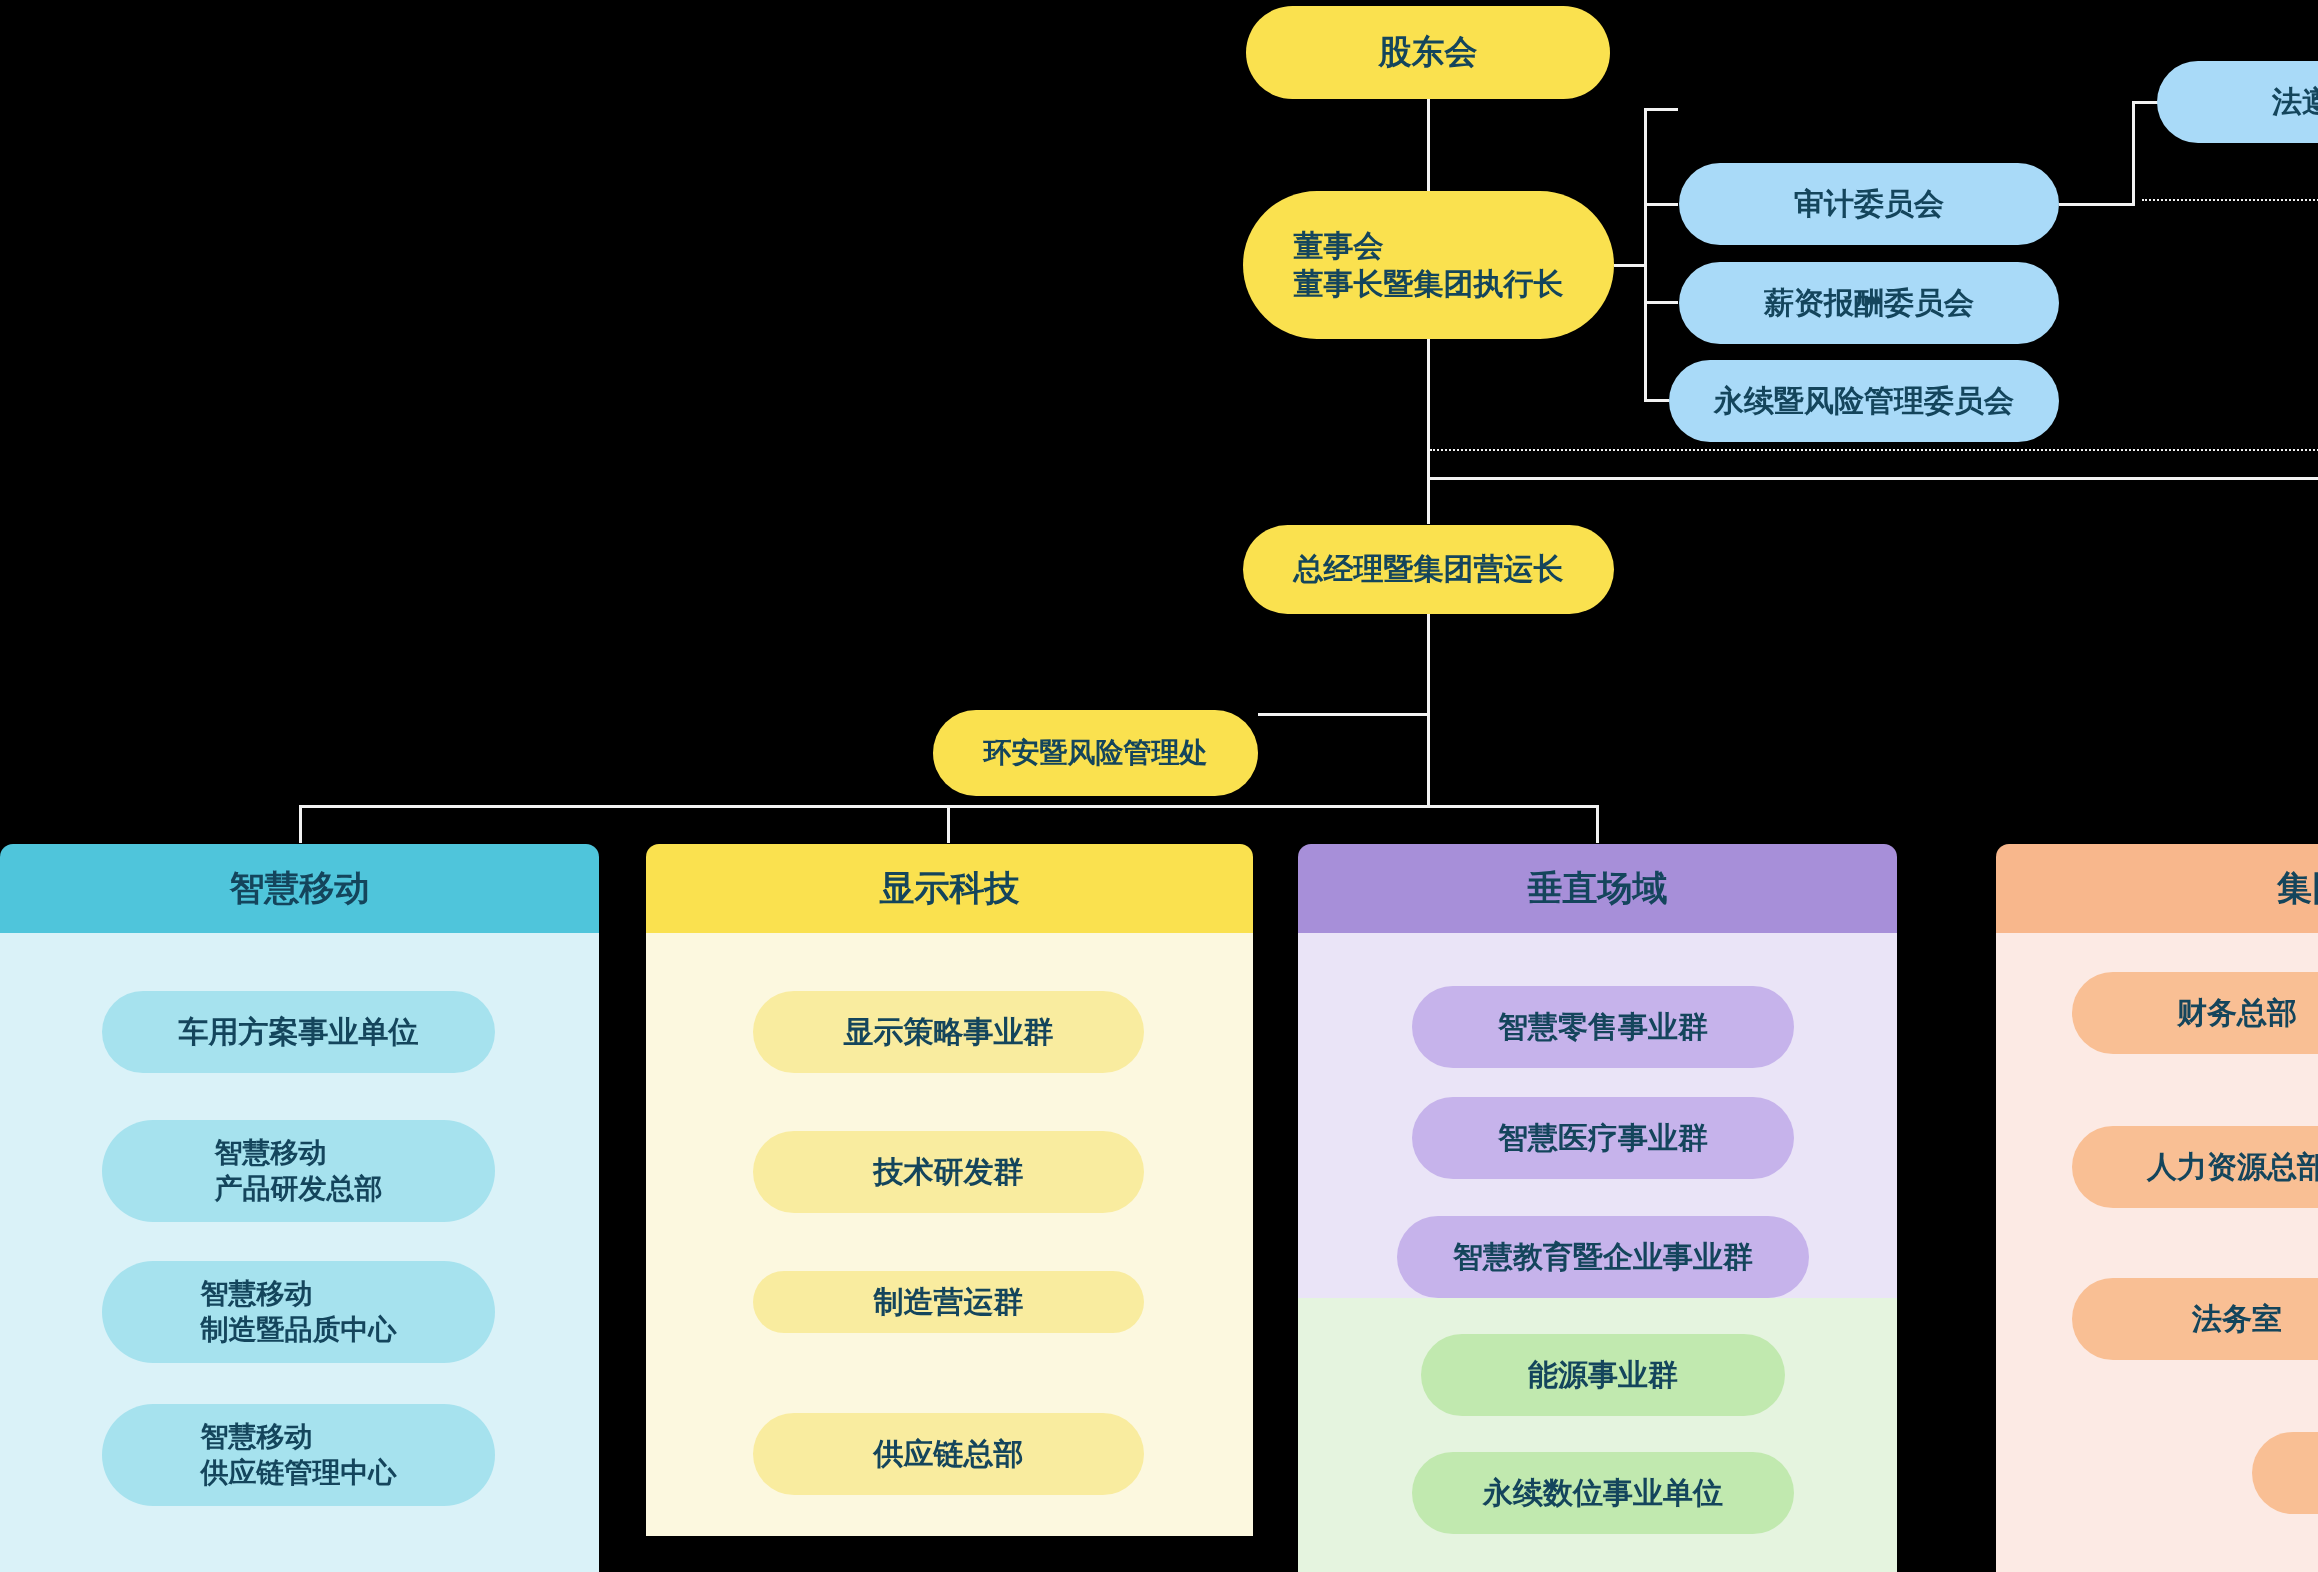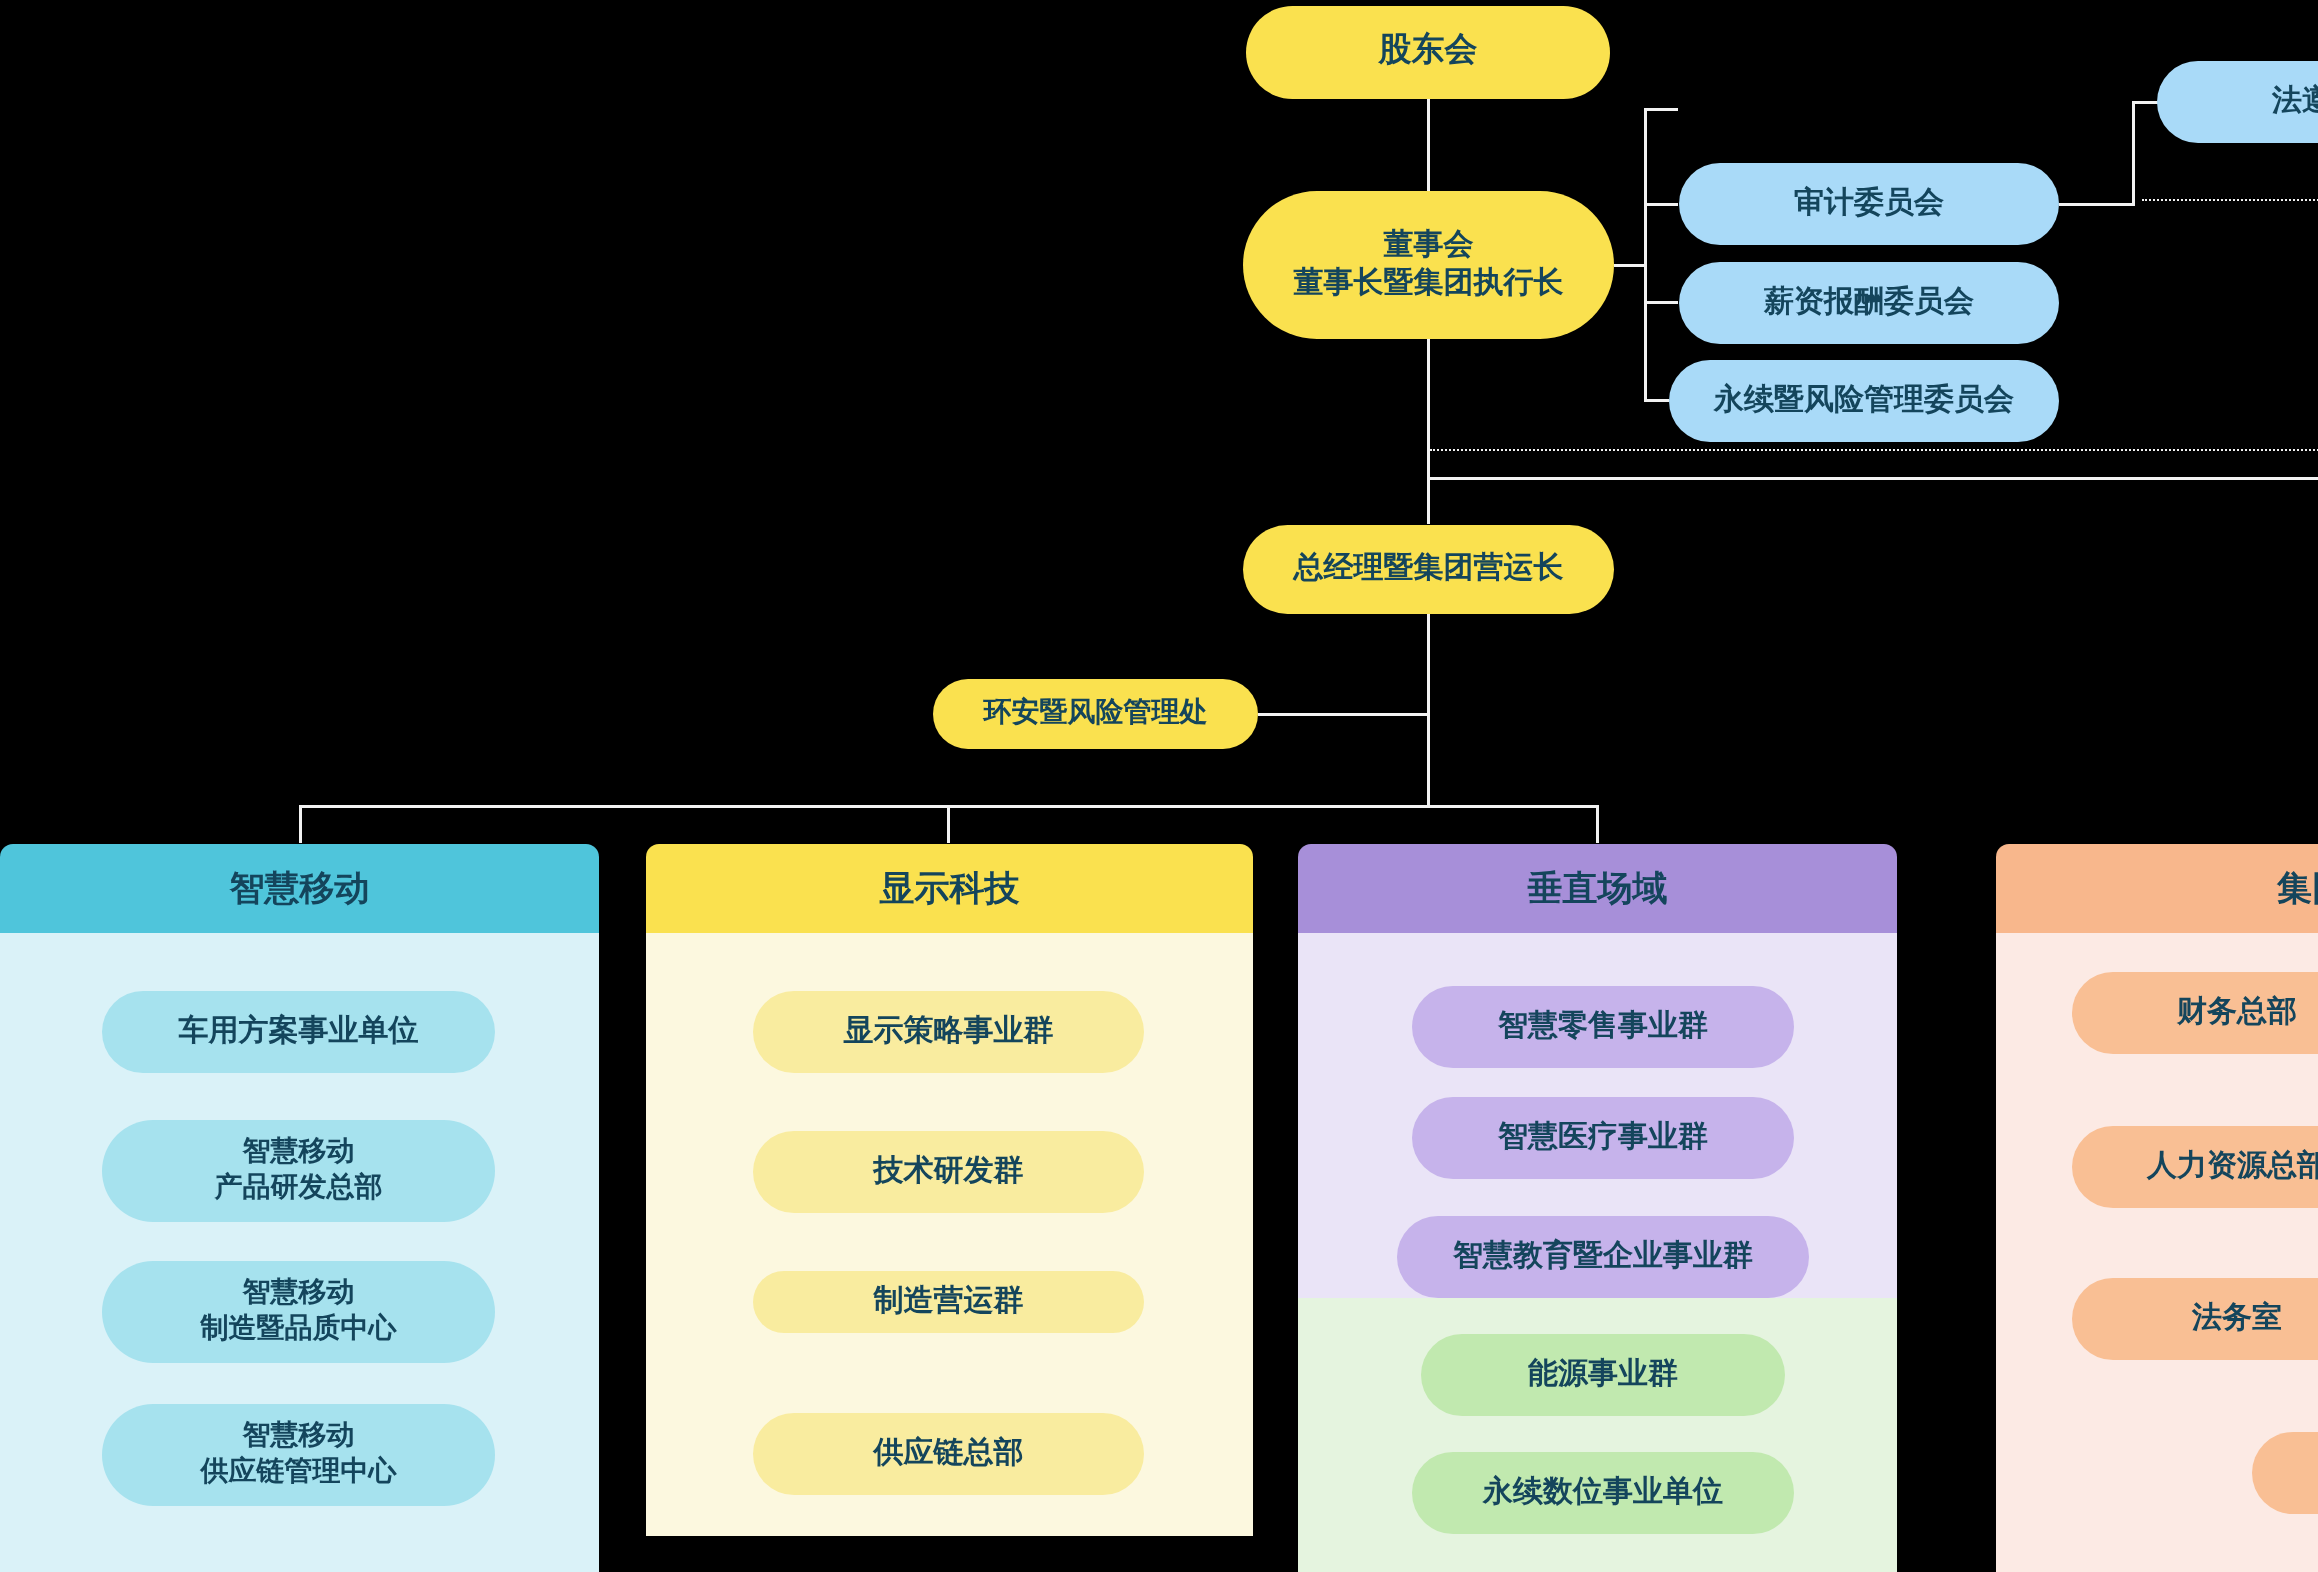--- a/index.html
+++ b/index.html
@@ -2,24 +2,23 @@
 <html style="--bg: #000000; --line: #F2F2F2; --text: #14455C; --yellow: #FAE14F; --blue-pill: #A9DAF8; --cyan-header: #4FC5DB; --cyan-body: #DAF2F8; --cyan-pill: #A6E2EE; --yellow-body: #FCF8DF; --yellow-pill: #F9EC9F; --purple-header: #A78FD9; --purple-body: #EAE4F7; --purple-pill: #C6B3EB; --green-body: #E5F4DF; --green-pill: #C1E9AF; --orange-header: #F8B78C; --orange-body: #FCEAE4; --orange-pill: #F9BF94;font-size:7.4px"><head>
 <meta charset="utf-8">
 <style>
   html,body{margin:0;padding:0;background:#000;}
   #stage{
     position:relative;width:2920px;height:1572px;background:var(--bg);
     font-family:"Liberation Sans","DejaVu Sans",sans-serif;overflow:hidden;
   }
   .pill{
     position:absolute;display:flex;align-items:center;justify-content:center;
-    text-align:center;border-radius:463px;white-space:pre-line;
+    text-align:left;border-radius:463px;white-space:pre-line;
     color:var(--text);font-weight:600;line-height:1.28;padding:0 11px;box-sizing:border-box;
     font-size:30px;
-    font-family:Liberation Mono, monospace;
   }
   .yellow{background:var(--yellow);}
   .blue{background:var(--blue-pill);}
   .cyan-p{background:var(--cyan-pill);}
   .yellow-p{background:var(--yellow-pill);}
   .purple-p{background:var(--purple-pill);margin-top:16px;}
   .green-p{background:var(--green-pill);}
   .orange-p{background:var(--orange-pill);}
   .col{
     position:absolute;display:flex;flex-direction:column;
@@ -79,21 +78,21 @@
   <div class="sl" style="left:2132px;top:101px;width:2.8px;height:105px"></div>
   <div class="sl" style="left:2132px;top:101px;width:25.5px;height:2.8px"></div>
 
   <div class="dh" style="left:1430px;top:449px;width:1141px"></div>
   <div class="dh" style="left:2142px;top:199px;width:768px"></div>
 
   <div class="pill yellow" style="left:1246px;top:5.6px;width:364px;height:93px;font-size:33px">股东会</div>
   <div class="pill yellow" style="left:1243px;top:191px;width:371px;height:148px">董事会
 董事长暨集团执行长</div>
   <div class="pill yellow" style="left:1243px;top:525px;width:371px;height:89px">总经理暨集团营运长</div>
-  <div class="pill yellow" style="left:933px;top:679px;width:325px;height:70px;font-size:28px">环安暨风险管理处</div>
+  <div class="pill yellow" style="left:933px;top:710px;width:325px;height:86px;font-size:28px">环安暨风险管理处</div>
 
   <div class="pill blue" style="left:1679px;top:163px;width:380px;height:82px">审计委员会</div>
   <div class="pill blue" style="left:1679px;top:262px;width:380px;height:82px">薪资报酬委员会</div>
   <div class="pill blue" style="left:1669px;top:360px;width:390px;height:82px">永续暨风险管理委员会</div>
   <div class="pill blue" style="left:2157px;top:61px;width:380px;height:82px">法遵总顾问</div>
 
   <div class="pill cyan-p" style="left:102px;top:991px;width:393px;height:82px">车用方案事业单位</div>
   <div class="pill cyan-p" style="left:102px;top:1120px;width:393px;height:102px;font-size:28px">智慧移动
 产品研发总部</div>
   <div class="pill cyan-p" style="left:102px;top:1261px;width:393px;height:102px;font-size:28px">智慧移动

